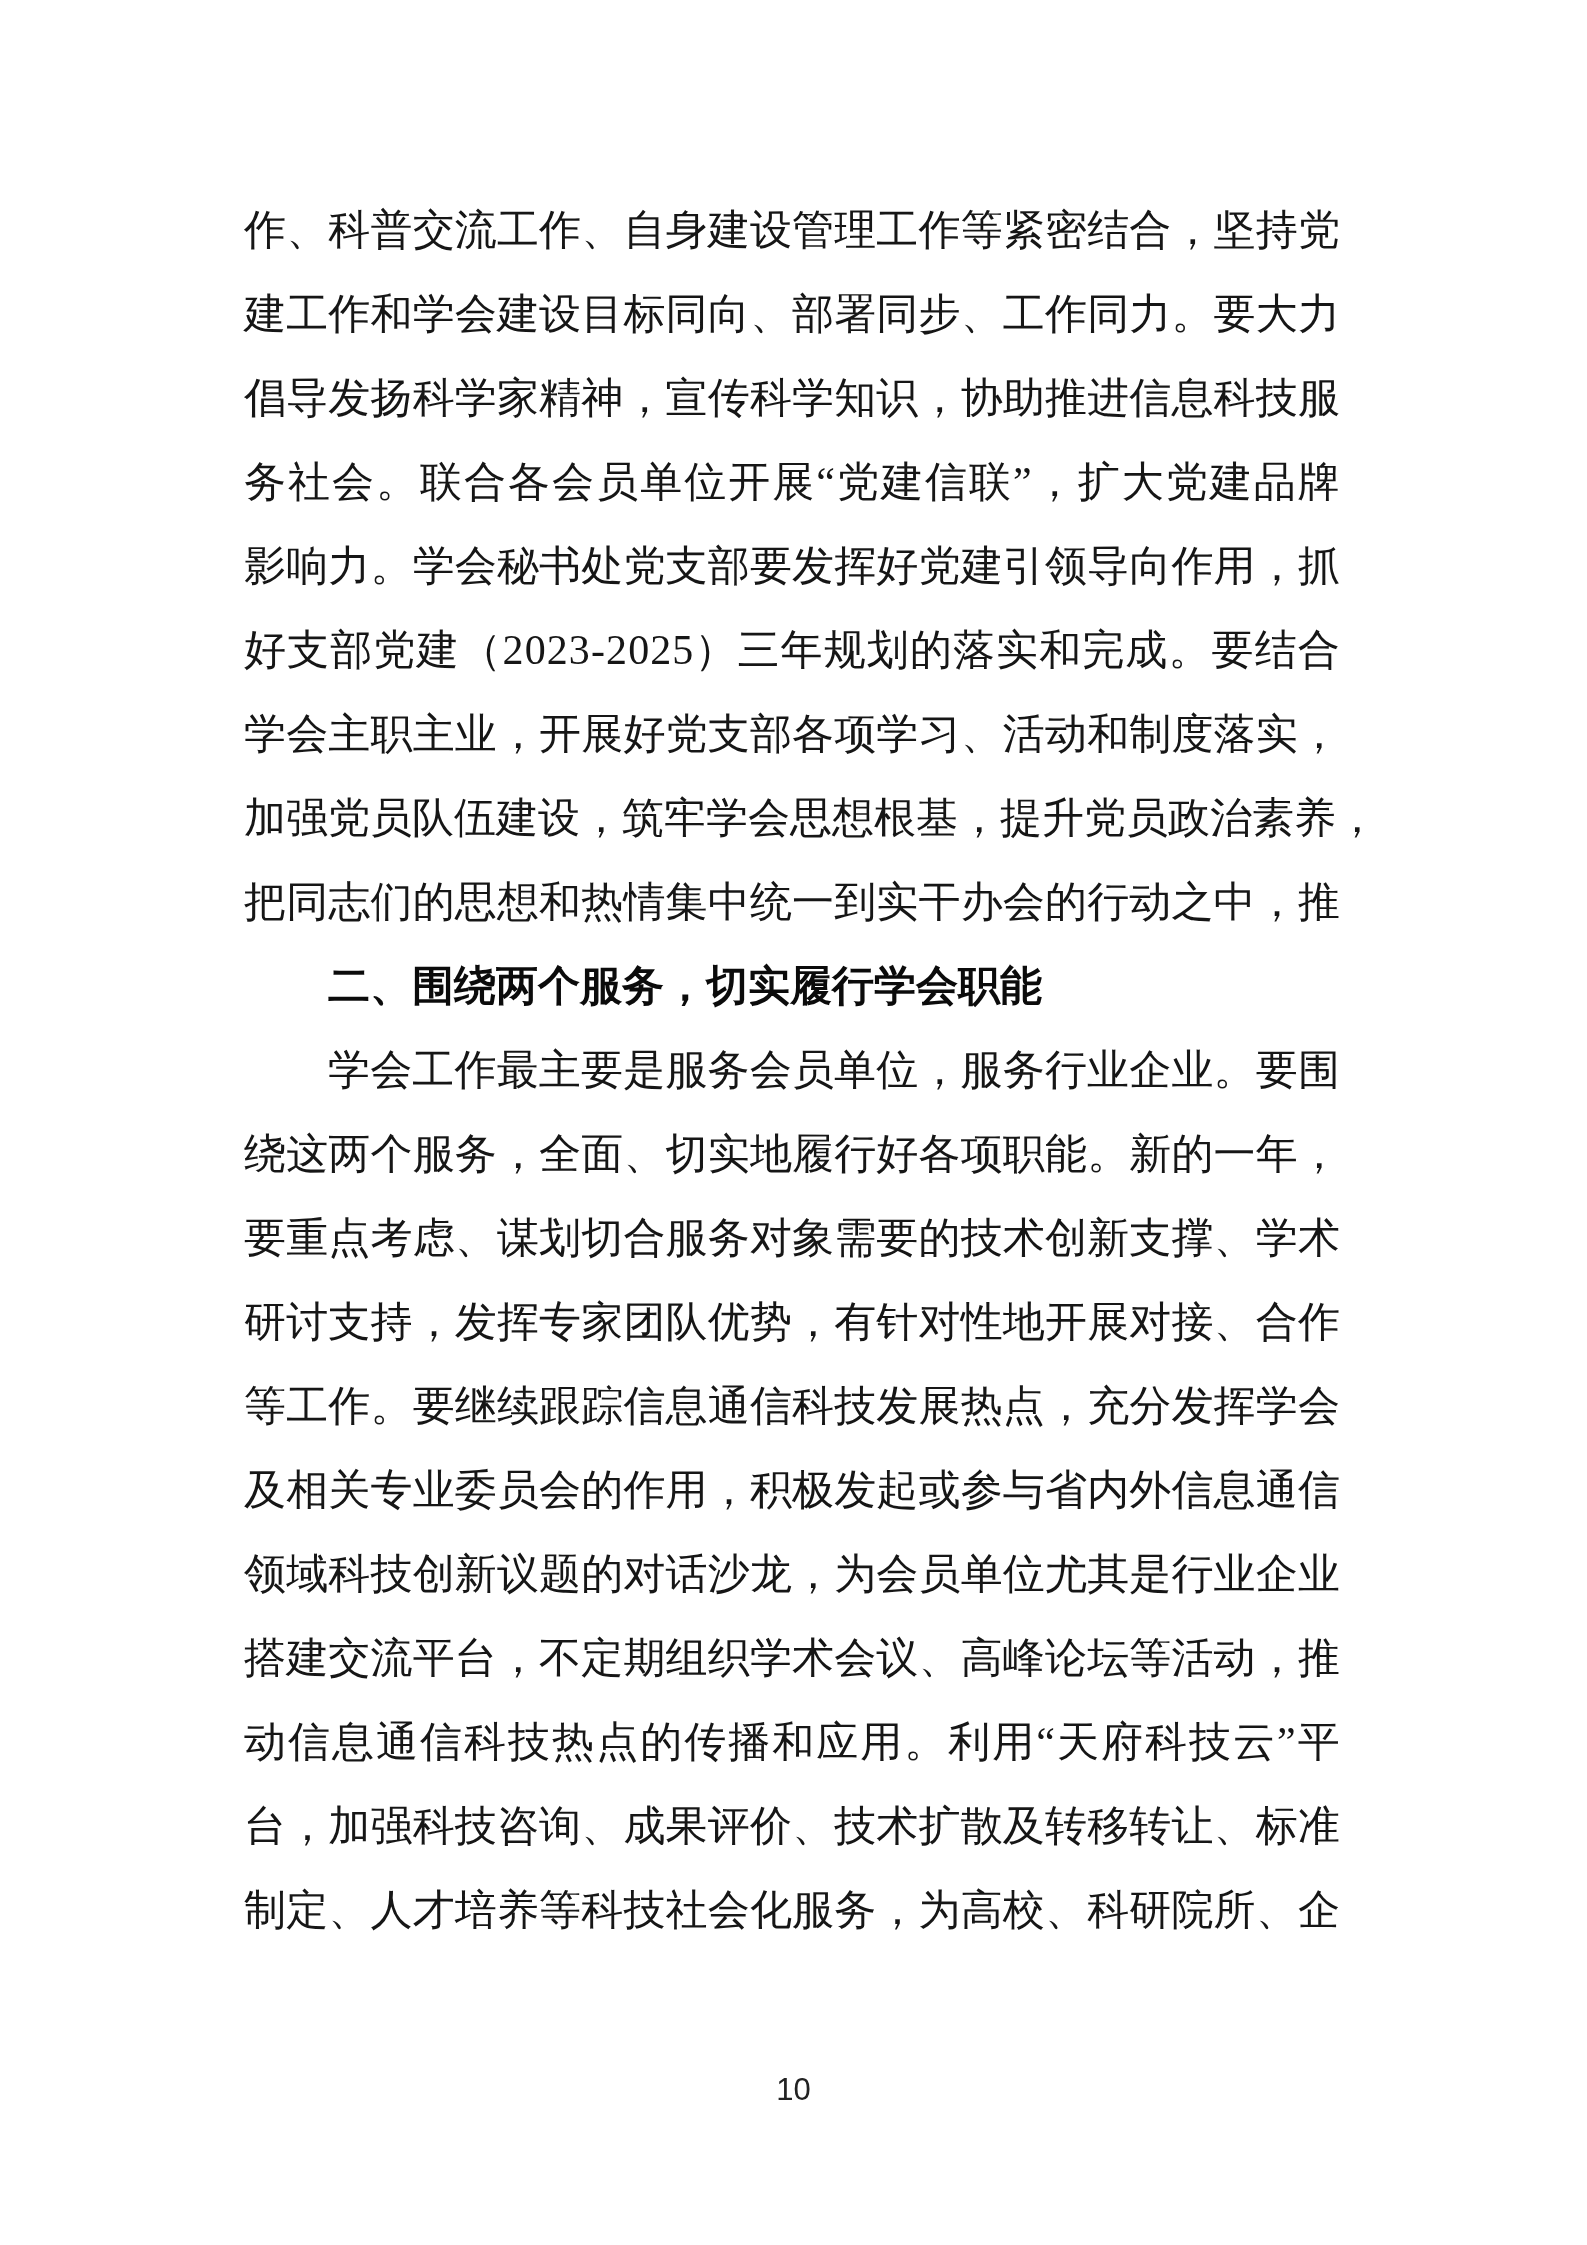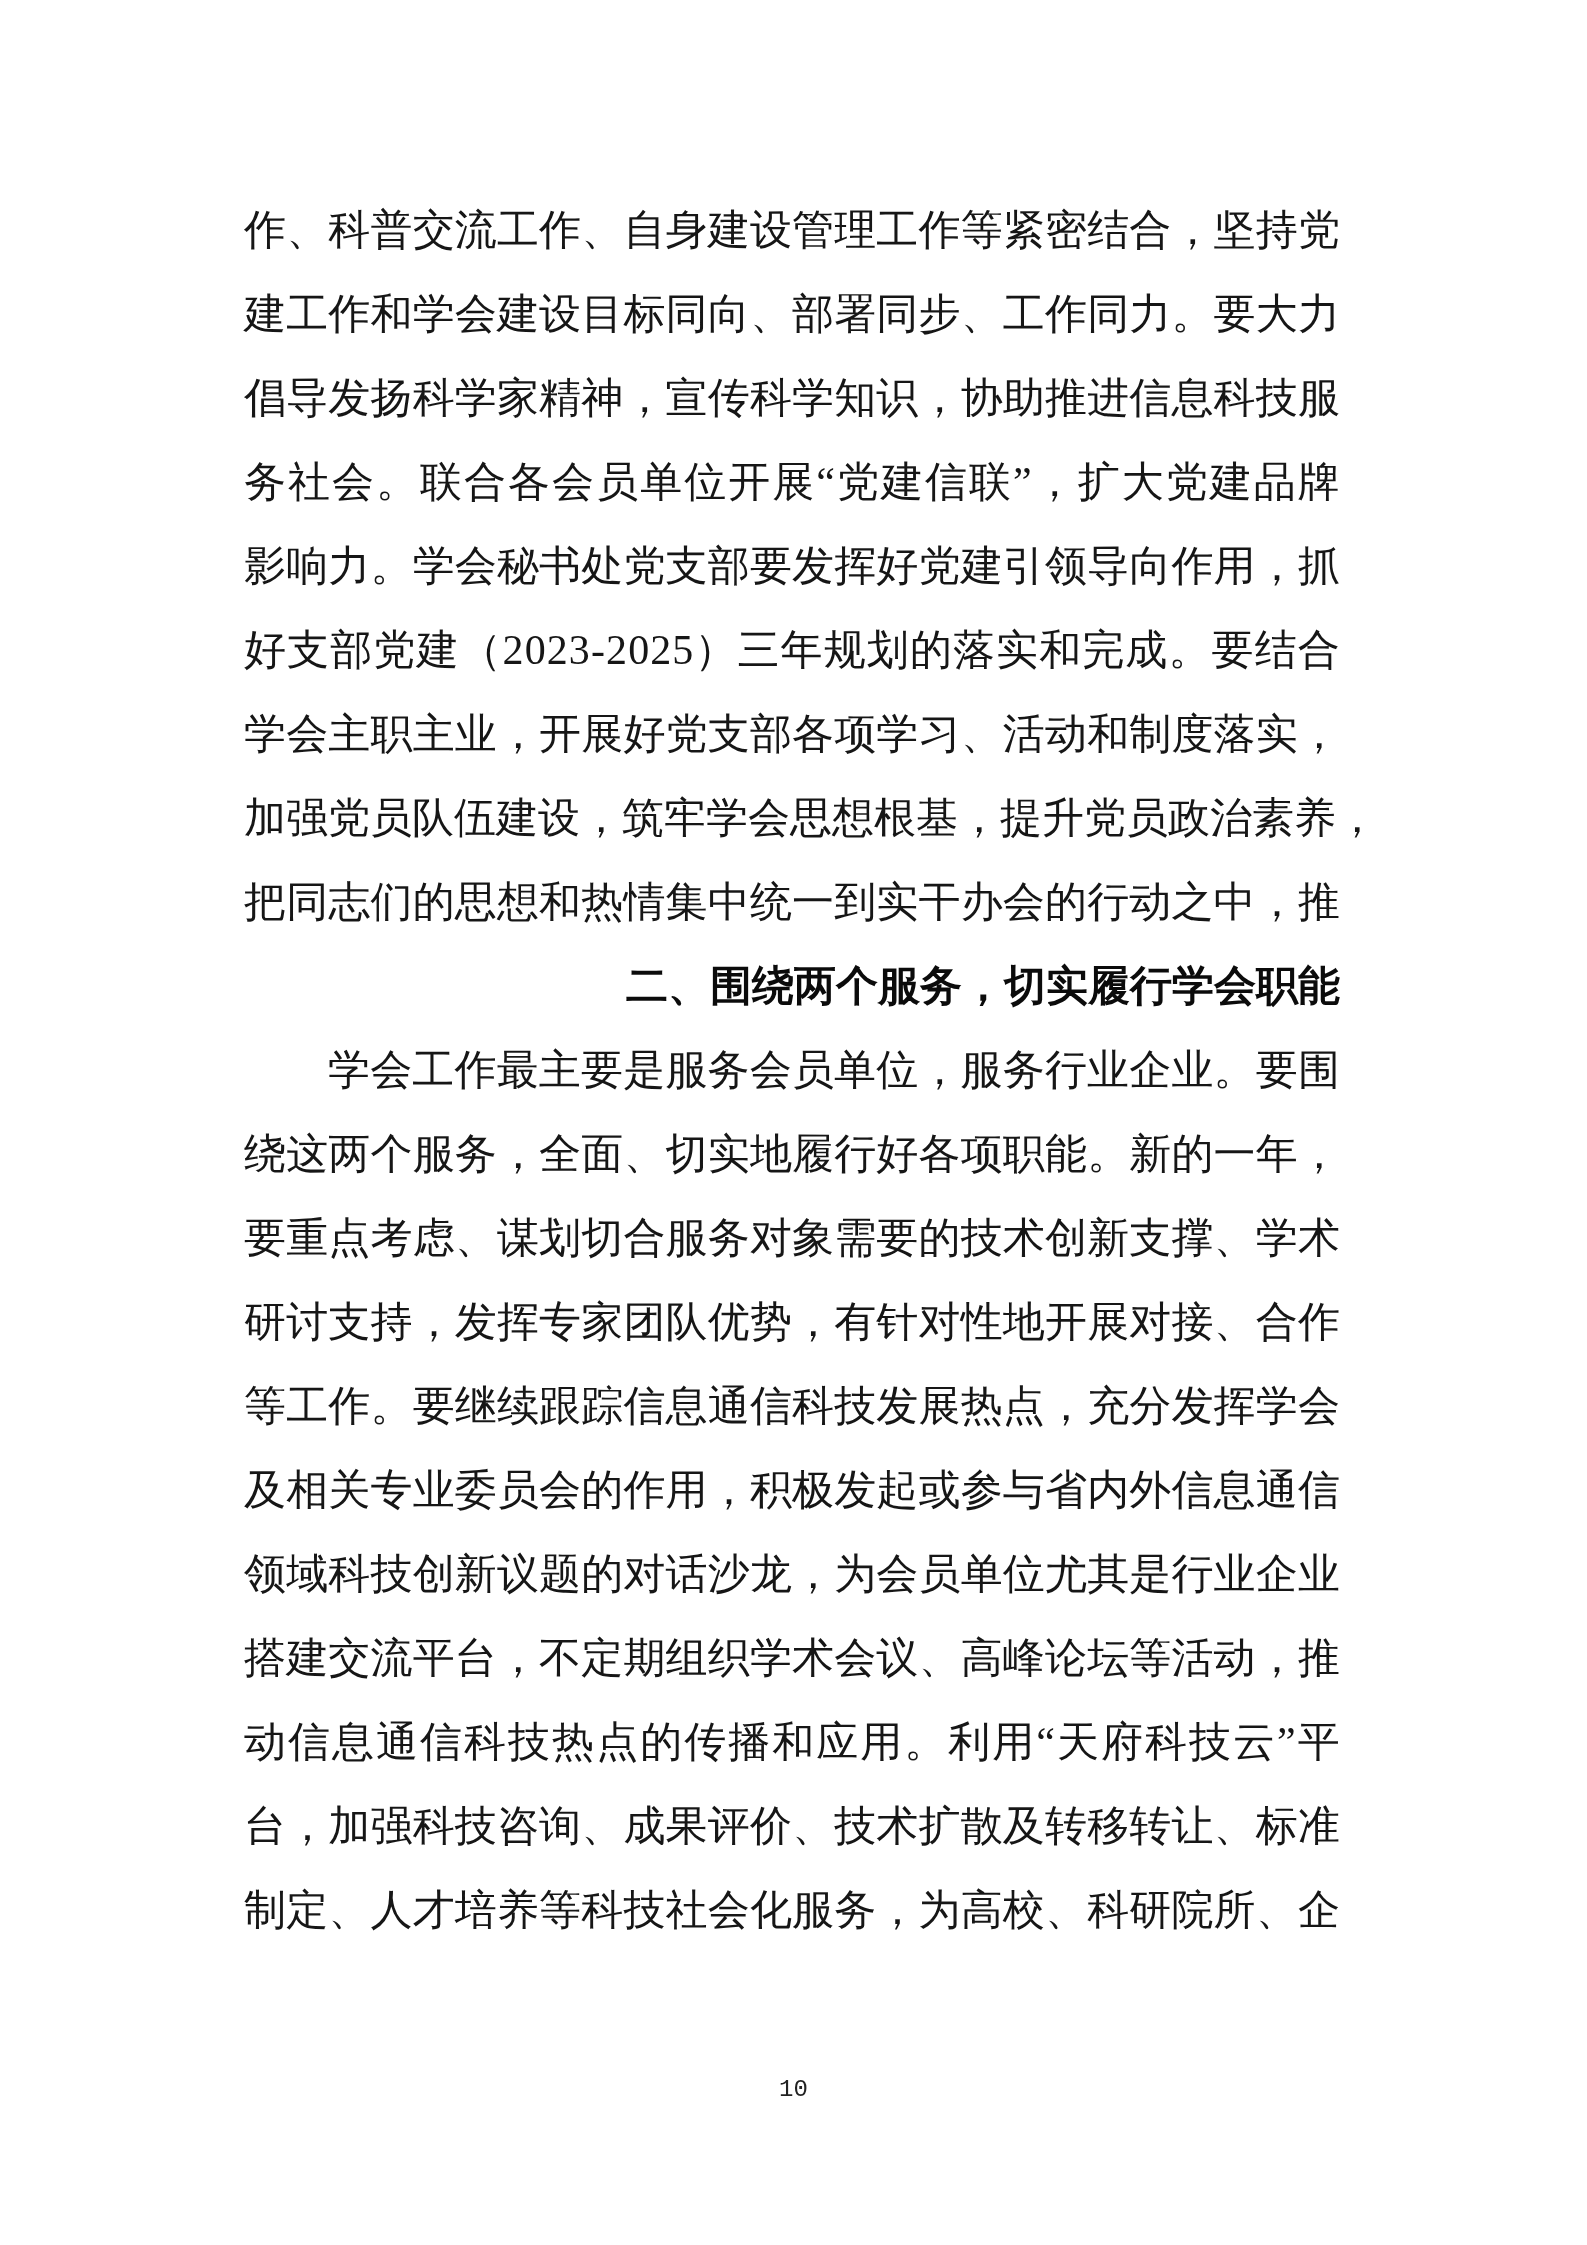--- a/index.html
+++ b/index.html
@@ -35,40 +35,39 @@
     justify-content: space-between;
     align-items: center;
   }
   .line[data-justify="true"] > span {
     display: block;
     flex: 0 1 auto;
     line-height: 84px;
   }
   .indent {
     padding-left: 84px;
-    text-align: right;
   }
   .indent[data-justify="true"] {
     width: 1012px;
   }
   .heading {
     font-family: "Liberation Sans", "DejaVu Sans", sans-serif;
     font-weight: 700;
     color: #0b0b0b;
   }
   .page-number {
     position: absolute;
     left: 0;
     top: 2072px;
     width: 1587px;
     text-align: center;
-    font-size: 24px;
+    font-size: 31px;
     line-height: 36px;
     color: #222222;
-    font-family: Liberation Mono, monospace;
+    font-family: Liberation Sans, sans-serif;
   }
 </style>
 </head>
 <body>
 
 <div class="page">
   <div class="text-block">
     <div class="line" data-justify="true">
         <span>作</span>
         <span>、</span>

